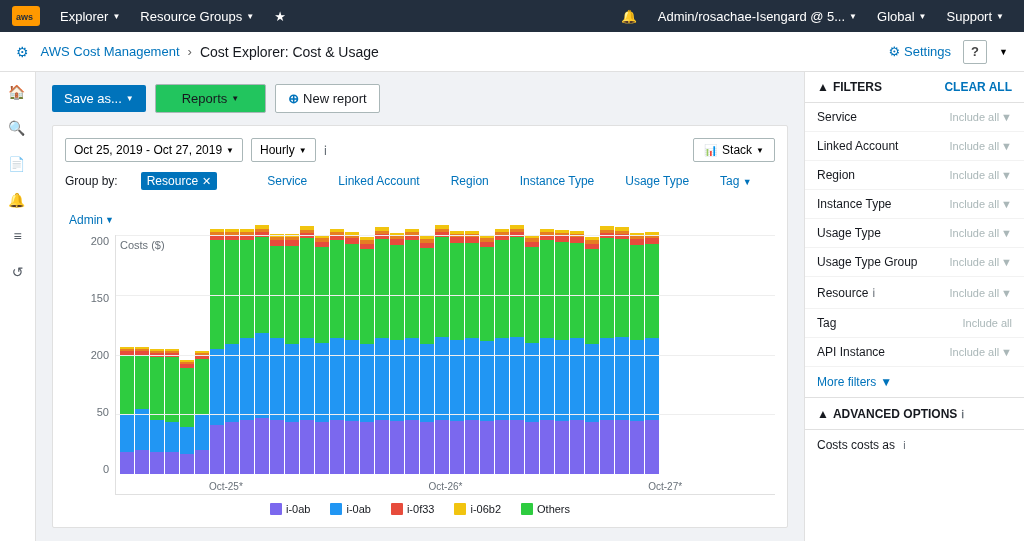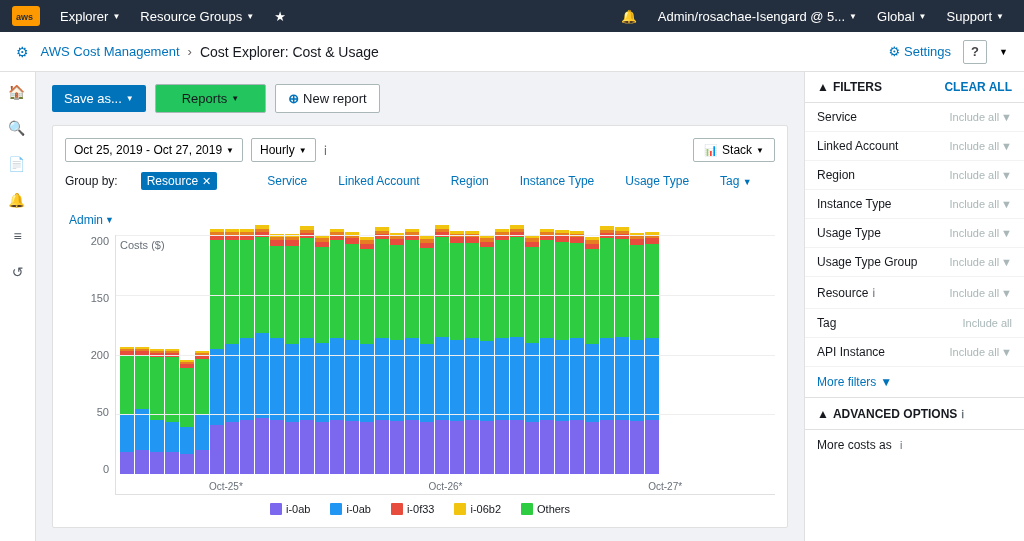--- a/index.html
+++ b/index.html
@@ -876,18 +876,18 @@
       <span>More filters</span>
       <span>▼</span>
     </div>
 
     <div class="advanced-header">
       <span>▲</span>
       <span>ADVANCED OPTIONS</span>
       <span style="color:#687078; font-size:11px;">ℹ</span>
     </div>
     <div class="advanced-row">
-      <span>More costs as</span>
+      <span>Costs costs as</span>
       <span style="color:#687078; font-size:11px; margin-left:4px;">ℹ</span>
     </div>
   </div>
 
 </div>
 
 </body></html>

